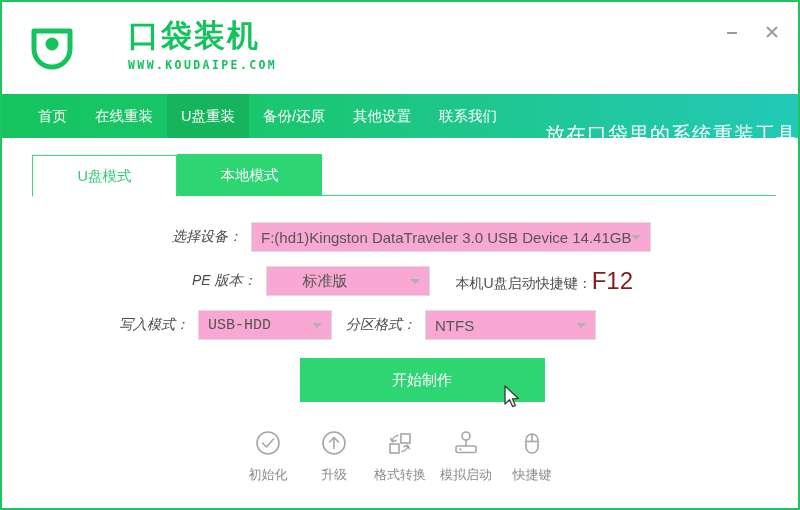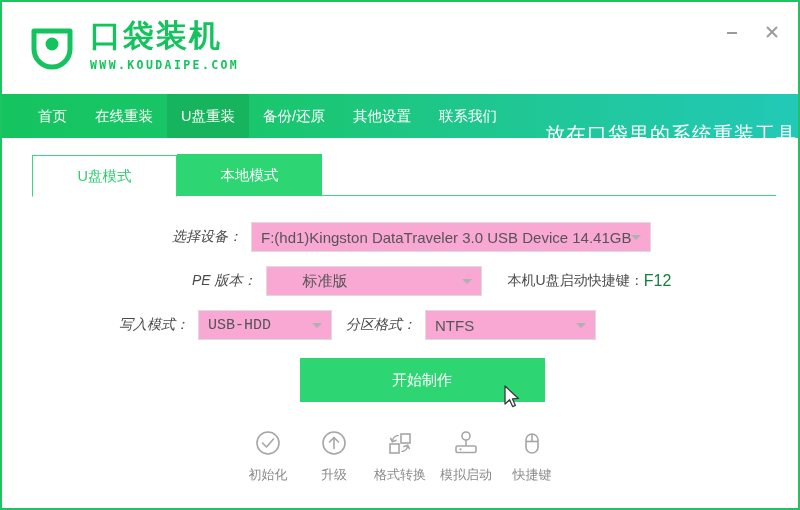--- a/index.html
+++ b/index.html
@@ -22,20 +22,21 @@
     height: 92px;
     background: #ffffff;
     display: flex;
     align-items: center;
   }
   .logo-block {
     display: flex;
     align-items: flex-end;
     margin-left: 24px;
     margin-top: -4px;
+    gap: 38px;
   }
   .logo-mark { width: 52px; height: 52px; flex: 0 0 52px; }
   .logo-text { margin-left: 12px; }
   .brand-name {
     font-size: 31px;
     font-weight: bold;
     color: #14c35d;
     letter-spacing: 2px;
     line-height: 1;
     font-family: "DejaVu Sans", "Liberation Sans", sans-serif;
@@ -152,41 +153,41 @@
     display: flex;
     align-items: center;
     padding: 0 26px 0 9px;
     font-size: 15px;
     color: #555555;
     cursor: pointer;
     white-space: nowrap;
     overflow: hidden;
   }
   .select.w-device { width: 400px; }
-  .select.w-pe     { width: 216px; padding-left: 36px; }
+  .select.w-pe     { width: 164px; padding-left: 36px; }
   .select.w-write  { width: 134px; font-family: Liberation Mono, monospace; }
   .select.w-part   { width: 171px; }
   .caret {
     position: absolute;
     right: 9px; top: 50%;
     margin-top: -2px;
     width: 0; height: 0;
     border-left: 5px solid transparent;
     border-right: 5px solid transparent;
     border-top: 5px solid #b0b0b0;
   }
   .hotkey {
     margin-left: 26px;
     font-size: 14px;
     color: #4a4a4a;
     white-space: nowrap;
   }
   .hotkey .key {
-    color: #15803d;
-    font-size: 16px;
+    color: #7f1d1d;
+    font-size: 24px;
     font-weight: normal;
     vertical-align: -1px;
   }
 
   
   .cta-wrap {
     display: flex;
     justify-content: center;
     margin-top: 18px;
     padding-left: 44px;

